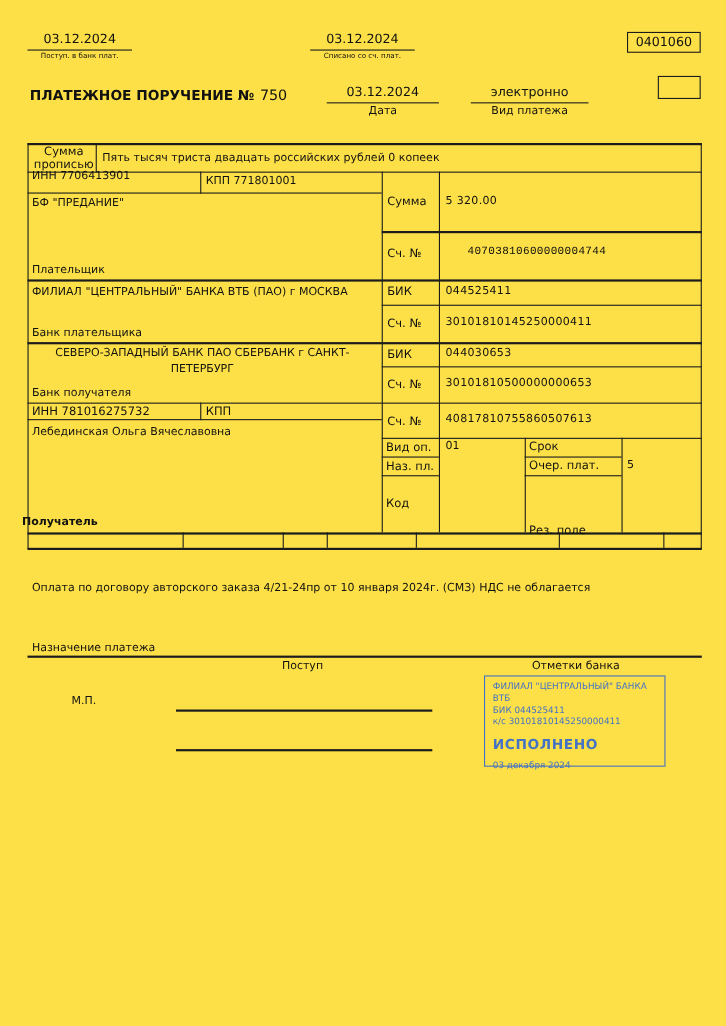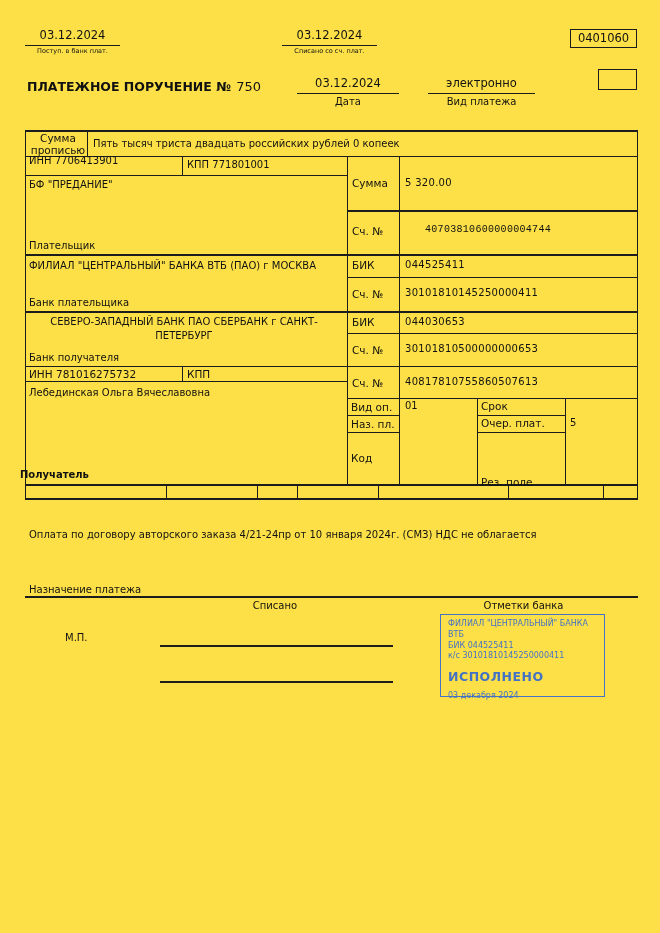--- a/index.html
+++ b/index.html
@@ -124,21 +124,21 @@
   <div class="t lbl" style="left:481px;top:400px;">Срок</div>
   <div class="t lbl" style="left:351px;top:418px;">Наз. пл.</div>
   <div class="t lbl" style="left:481px;top:417px;">Очер. плат.</div>
   <div class="t" style="left:570px;top:417px;">5</div>
   <div class="t lbl" style="left:351px;top:452px;">Код</div>
   <div class="t lbl" style="left:481px;top:476px;">Рез. поле</div>
 
   <div class="t" style="left:29px;top:482px;margin-top:47px;">Оплата по договору авторского заказа 4/21-24пр от 10 января 2024г. (СМЗ) НДС не облагается</div>
   <div class="t" style="left:29px;top:584px;">Назначение платежа</div>
 
-  <div class="t c" style="left:190px;top:600px;width:170px;">Списано</div>
+  <div class="t c" style="left:190px;top:600px;width:170px;">Поступ</div>
   <div class="t c" style="left:440px;top:600px;width:167px;">Отметки банка</div>
   <div class="t" style="left:65px;top:632px;">М.П.</div>
 
   <div class="hl" style="left:160px;top:645px;width:233px;height:1.6px;"></div>
   <div class="hl" style="left:160px;top:681px;width:233px;height:1.6px;"></div>
 
   <div class="stamp">
     <div>ФИЛИАЛ "ЦЕНТРАЛЬНЫЙ" БАНКА ВТБ</div>
     <div>БИК 044525411</div>
     <div>к/с 30101810145250000411</div>

